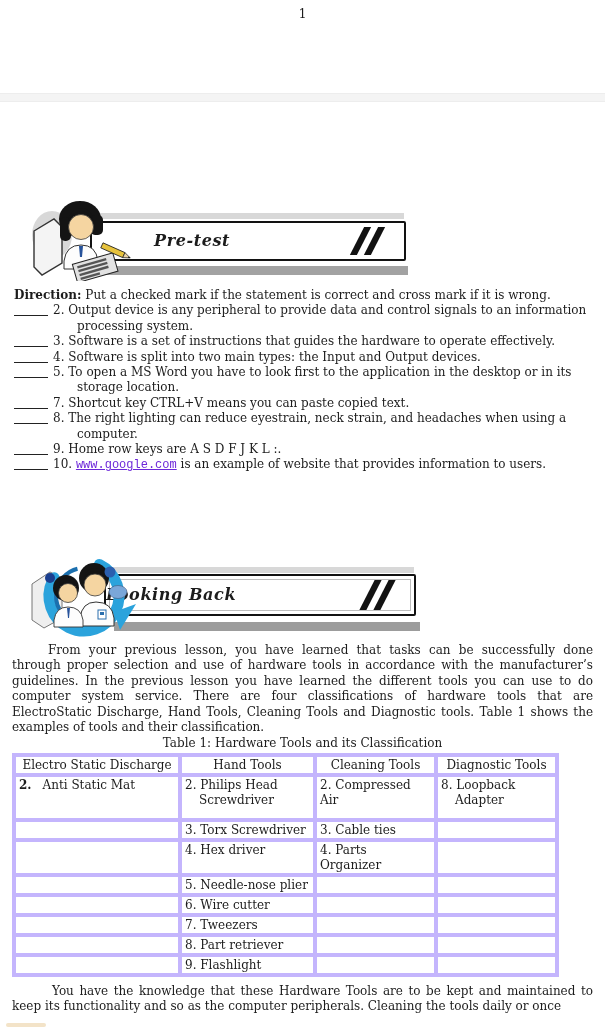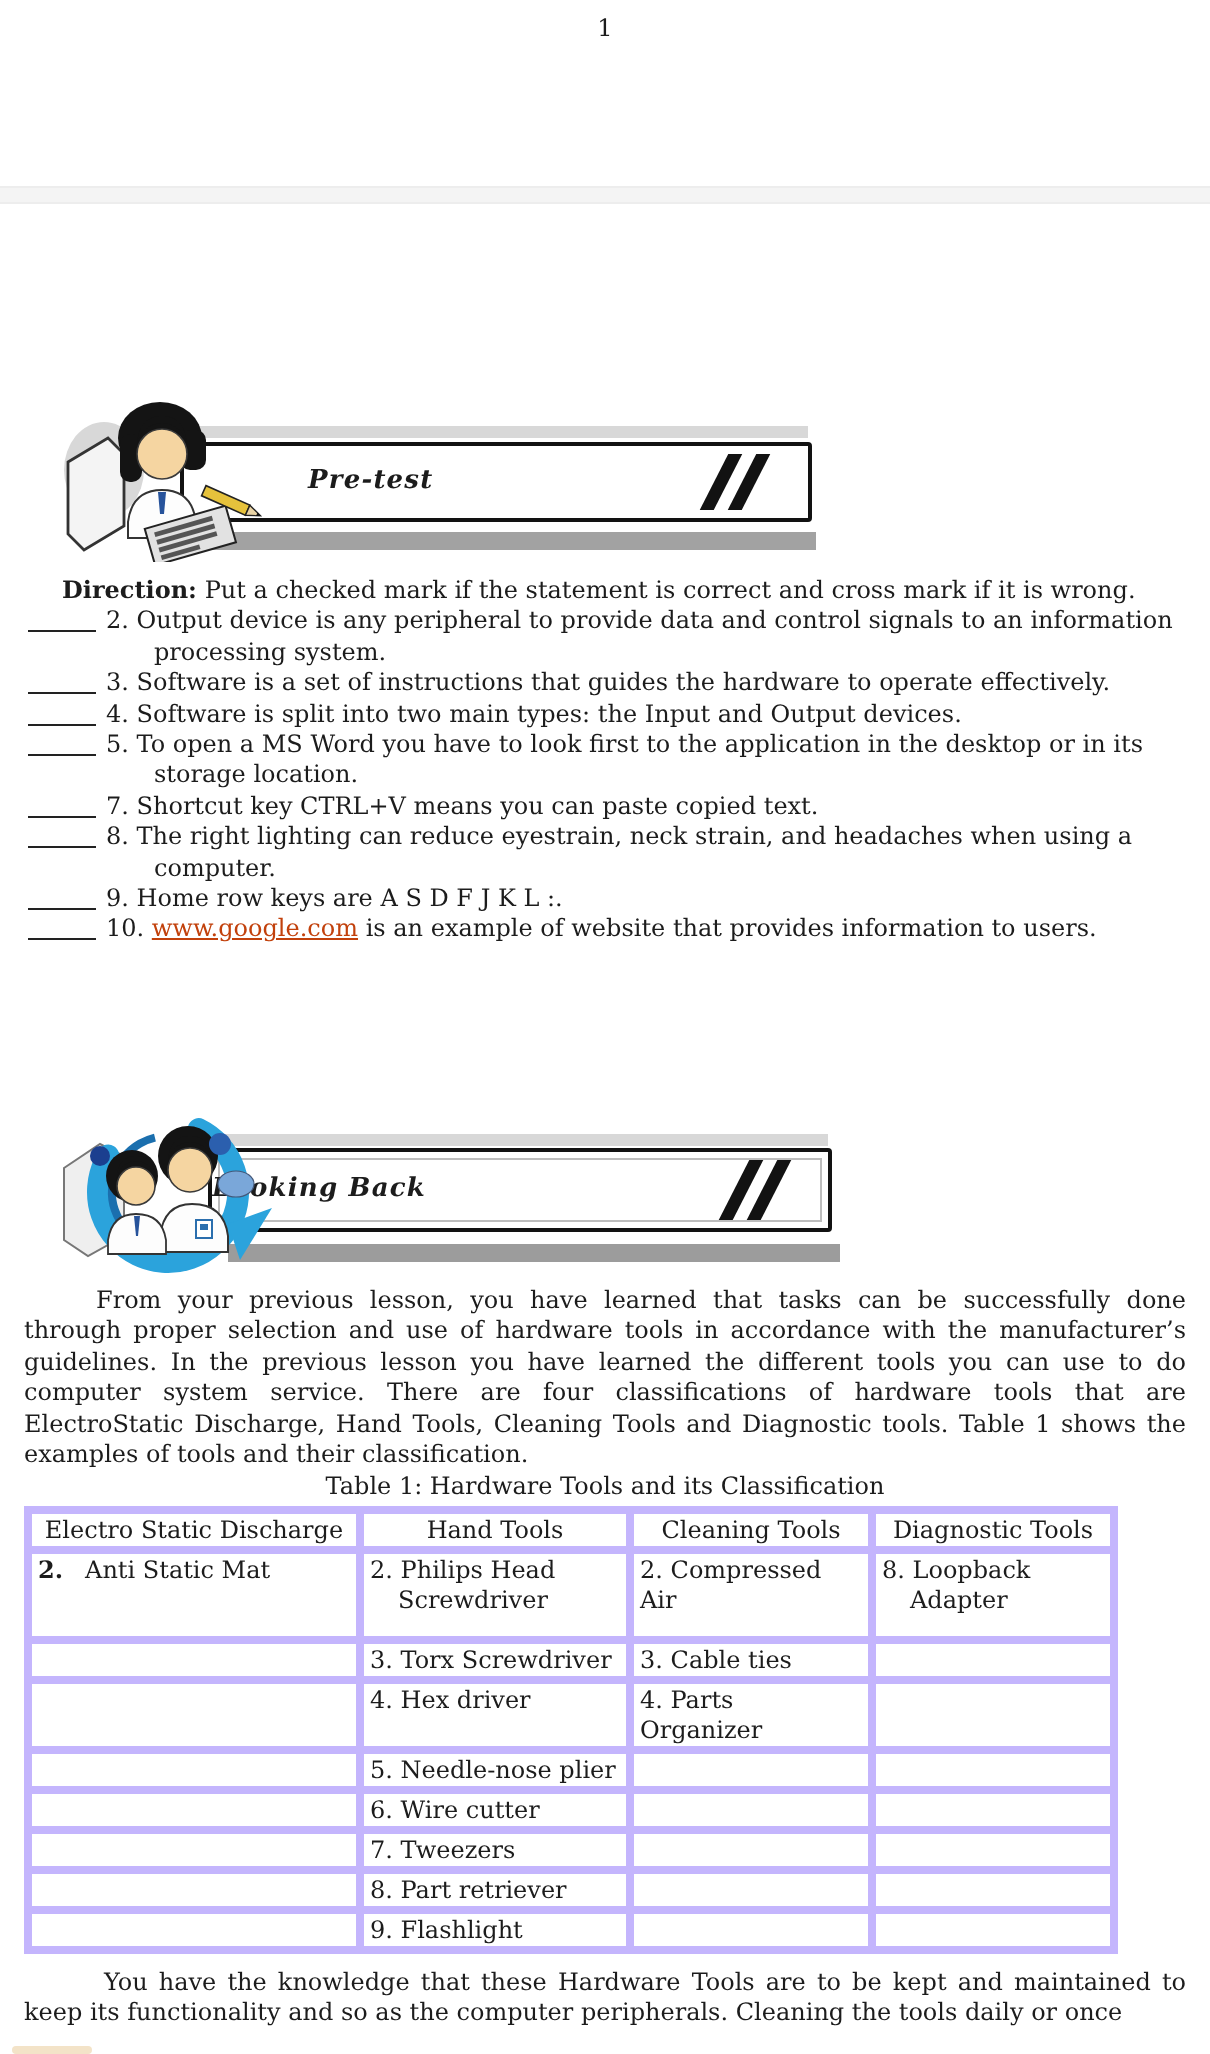--- a/index.html
+++ b/index.html
@@ -11,46 +11,46 @@
   }
   .page-number { position:absolute; top:7px; left:0; width:100%; text-align:center; font-size:12px; }
   .separator { position:absolute; top:93px; left:0; right:0; height:9px;
     background:#f4f4f4; border-top:1px solid #ededed; border-bottom:1px solid #ededed; }
 
   
   .banner { position:absolute; }
   .banner .top-strip { position:absolute; background:#d8d8d8; height:6px; }
   .banner .band { position:absolute; background:#ffffff; border:2px solid #121212;
     border-radius:2px; display:flex; align-items:center; }
-  .banner .band-title { font-weight:bold; font-style:italic; font-size:13px; letter-spacing:0.6px; }
+  .banner .band-title { font-weight:bold; font-style:italic; font-size:16px; letter-spacing:0.6px; }
   .banner .shadow-bar { position:absolute; background:#a2a2a2; height:9px; }
   .slashes { position:absolute; right:26px; top:4px; bottom:4px; display:flex; gap:7px; }
   .slash { width:7px; height:100%; background:#121212; transform:skewX(-27deg); }
   .banner svg { position:absolute; left:0; top:0; }
 
   #pretest-banner   { left:28px; top:197px; width:378px; height:84px; }
   #pretest-banner .top-strip  { left:70px; right:2px; top:16px; }
   #pretest-banner .band       { left:62px; right:0; top:24px; height:40px; }
   #pretest-banner .band-title { padding-left:62px; }
   #pretest-banner .shadow-bar { left:70px; right:-2px; top:69px; }
 
   #lookingback-banner { left:28px; top:552px; width:388px; height:84px; }
   #lookingback-banner .top-strip  { left:84px; right:2px; top:15px; }
   #lookingback-banner .band       { left:76px; right:0; top:22px; height:42px;
     box-shadow:inset 0 0 0 3px #fff, inset 0 0 0 4px #bdbdbd; }
   #lookingback-banner .band-title { }
   #lookingback-banner .shadow-bar { left:86px; right:-4px; top:70px; background:#9c9c9c; }
 
   
   #pretest-block { position:absolute; top:288px; left:14px; width:580px; }
-  .direction b { font-weight:bold;margin-left:17px; }
+  .direction b { font-weight:bold; }
   .q-item { display:flex; align-items:flex-start; }
   .q-blank { flex:none; width:34px; height:13px; border-bottom:1.3px solid #222; margin-right:5px; }
   .q-text  { padding-left:24px; text-indent:-24px; }
-  .q-link  { color:#c2410c; text-decoration:underline; }
+  .q-link  { color:#6d28d9; text-decoration:underline;font-family:Liberation Mono, monospace; }
 
   
   #lookingback-block { position:absolute; top:643px; left:12px; width:581px; }
   .justified { text-align:justify; }
   .para1 { text-indent:36px; }
   .table-caption { text-align:center; margin-top:1px; }
   table { border-collapse:collapse; width:543px; margin-top:1px; table-layout:fixed; }
   td,th { border:4px solid #c4b5fd; padding:1px 3px 0 3px; vertical-align:top;
     font-weight:normal; font-size:12px; line-height:15px; overflow:hidden; }
   th { text-align:center; }

